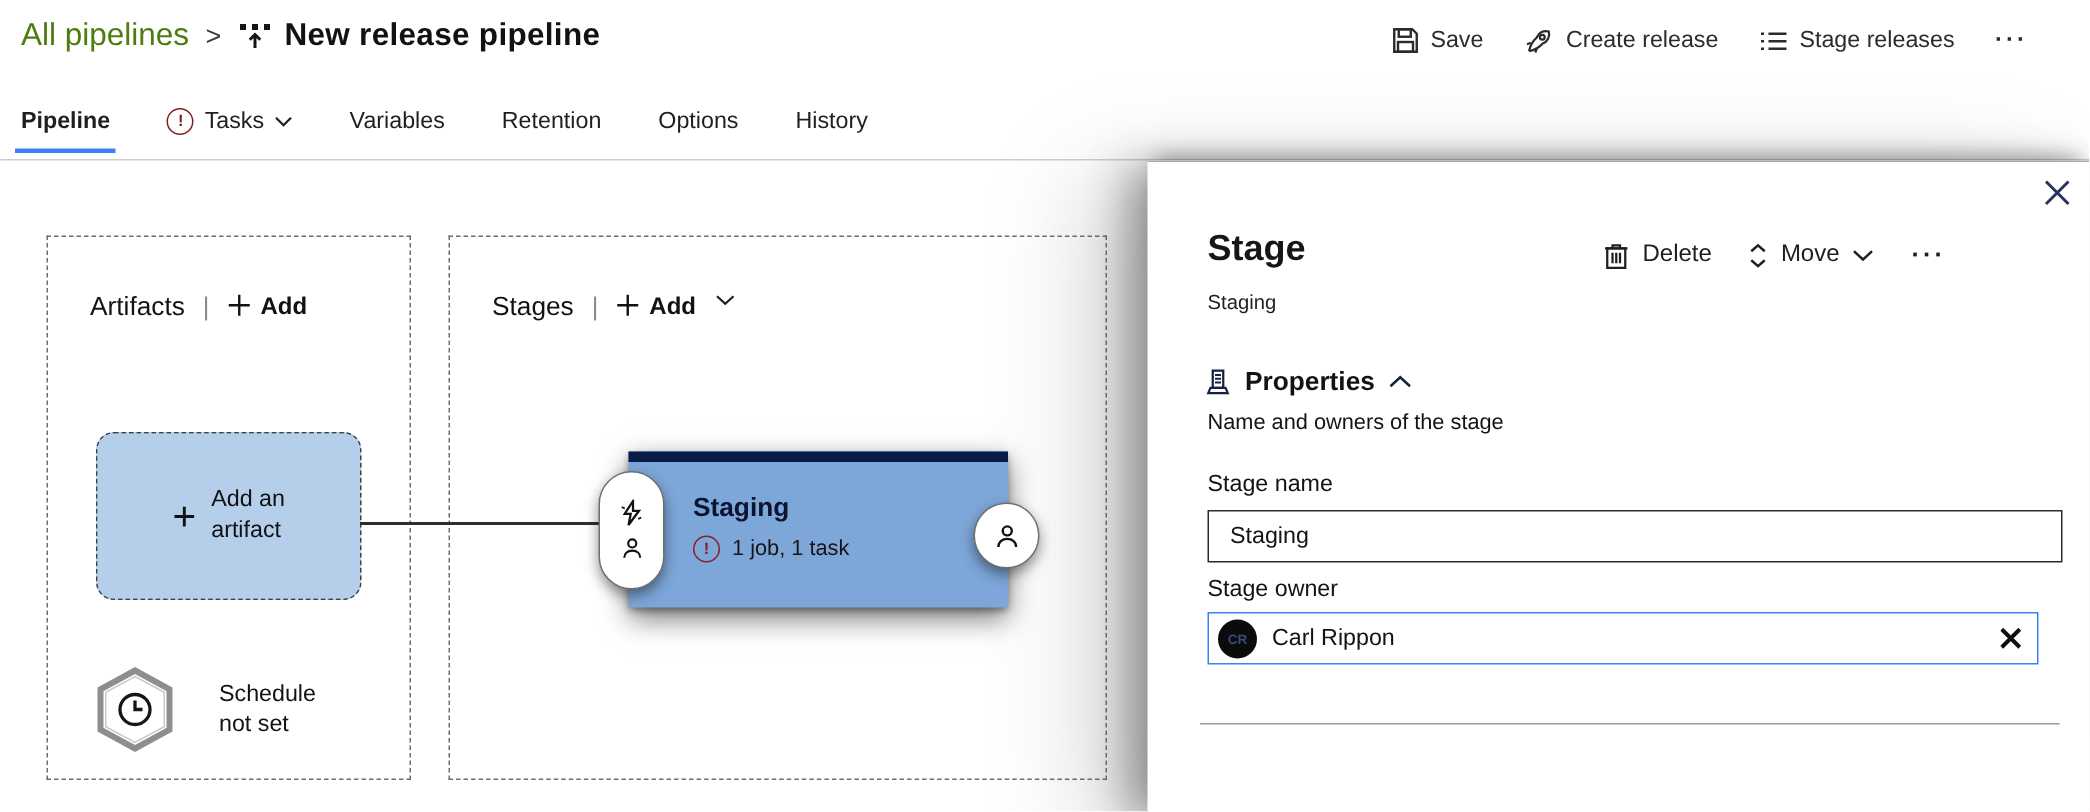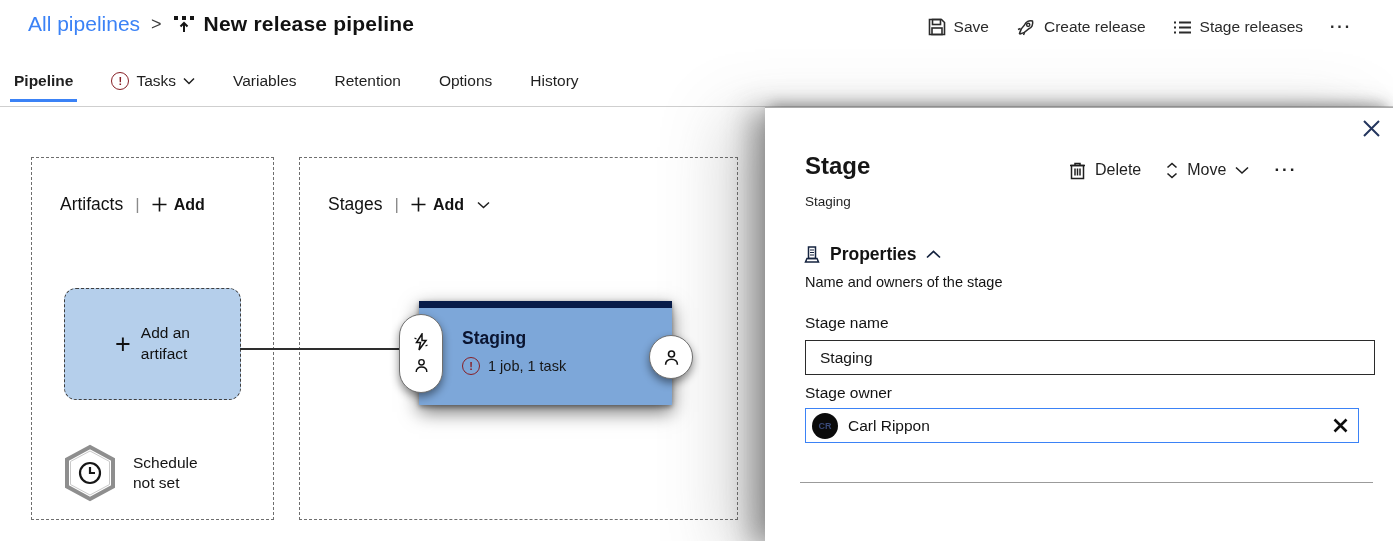--- a/index.html
+++ b/index.html
@@ -2,21 +2,21 @@
 <html><head>
 <meta charset="utf-8">
 <style>
   html,body{margin:0;padding:0;background:#fff;}
   .screen{position:relative;width:1393px;height:541px;background:#fff;overflow:hidden;
           font-family:"Liberation Sans",sans-serif;color:#1b1b1b;}
   svg{display:block;}
 
   
   .breadcrumb{position:absolute;left:14px;top:12px;display:flex;align-items:center;font-size:21px;}
-  .breadcrumb .parent{color:#3b82f6;cursor:pointer;margin-left:14px;}
+  .breadcrumb .parent{color:#4d7c0f;cursor:pointer;}
   .breadcrumb .sep{color:#3b3b3b;margin:0 11px;font-size:18px;}
   .breadcrumb .pipe-icon{margin-right:9px;color:#151515;}
   .breadcrumb .current{font-weight:bold;color:#121212;letter-spacing:.2px;}
 
   .commandbar{position:absolute;top:17px;right:41px;display:flex;align-items:center;gap:27px;
               font-size:15.5px;color:#2b2b2b;}
   .cmd{display:flex;align-items:center;gap:8px;cursor:pointer;}
   .cmd .ellipsis{font-weight:bold;letter-spacing:2px;font-size:16px;}
 
   .tabs{position:absolute;left:10px;top:70px;display:flex;align-items:flex-start;gap:30px;font-size:15.5px;}
@@ -27,29 +27,29 @@
               font-size:11px;font-weight:bold;color:#871f26;line-height:1;}
   .hairline{position:absolute;left:0;top:106px;width:100%;height:1px;background:#cfcfcf;}
 
   
   .dashedbox{position:absolute;border:1px dashed #6e6e6e;background:#fff;}
   .box-artifacts{left:31px;top:157px;width:241px;height:361px;}
   .box-stages{left:299px;top:157px;width:437px;height:361px;}
   .boxheader{position:absolute;left:28px;top:36px;display:flex;align-items:center;}
   .boxheader .btitle{font-size:17.5px;font-weight:normal;color:#121212;}
   .boxheader .divider{color:#8a8a8a;margin:0 12px;font-size:17px;font-weight:300;}
-  .boxheader .addbtn{display:flex;align-items:center;gap:7px;font-size:16px;font-weight:bold;cursor:pointer;color:#121212;}
+  .boxheader .addbtn{display:flex;align-items:flex-start;gap:7px;font-size:16px;font-weight:bold;cursor:pointer;color:#121212;}
 
   .add-artifact{position:absolute;left:32px;top:130px;width:175px;height:110px;border-radius:12px;
                 background:#b5cfeb;border:1.5px dashed #3f3f3f;display:flex;align-items:center;
                 justify-content:center;gap:10px;cursor:pointer;}
   .add-artifact .plus{font-size:27px;font-weight:300;color:#111;}
   .add-artifact .lbl{font-size:15.5px;line-height:1.35;color:#111;}
 
-  .schedule{position:absolute;left:31px;top:286px;display:flex;align-items:center;gap:16px;cursor:pointer;}
+  .schedule{position:absolute;left:31px;top:286px;display:flex;align-items:center;gap:29px;cursor:pointer;}
   .schedule .lbl{font-size:15.5px;line-height:1.3;color:#131313;}
 
   .connector{position:absolute;left:240px;top:348px;width:163px;height:2px;background:#2e2e2e;z-index:1;}
 
   .stage-card{position:absolute;left:419px;top:301px;width:253px;height:97px;background:#7da7d9;
               border-top:7px solid #081c49;box-shadow:0 7px 18px rgba(0,0,0,.55),0 2px 5px rgba(0,0,0,.4);
               z-index:2;cursor:pointer;}
   .stage-card .titles{position:absolute;left:43px;top:20px;}
   .stage-card .sname{font-size:17.5px;font-weight:bold;color:#0a1430;}
   .stage-card .srow{display:flex;align-items:center;gap:8px;margin-top:8px;font-size:14.5px;color:#161616;}

